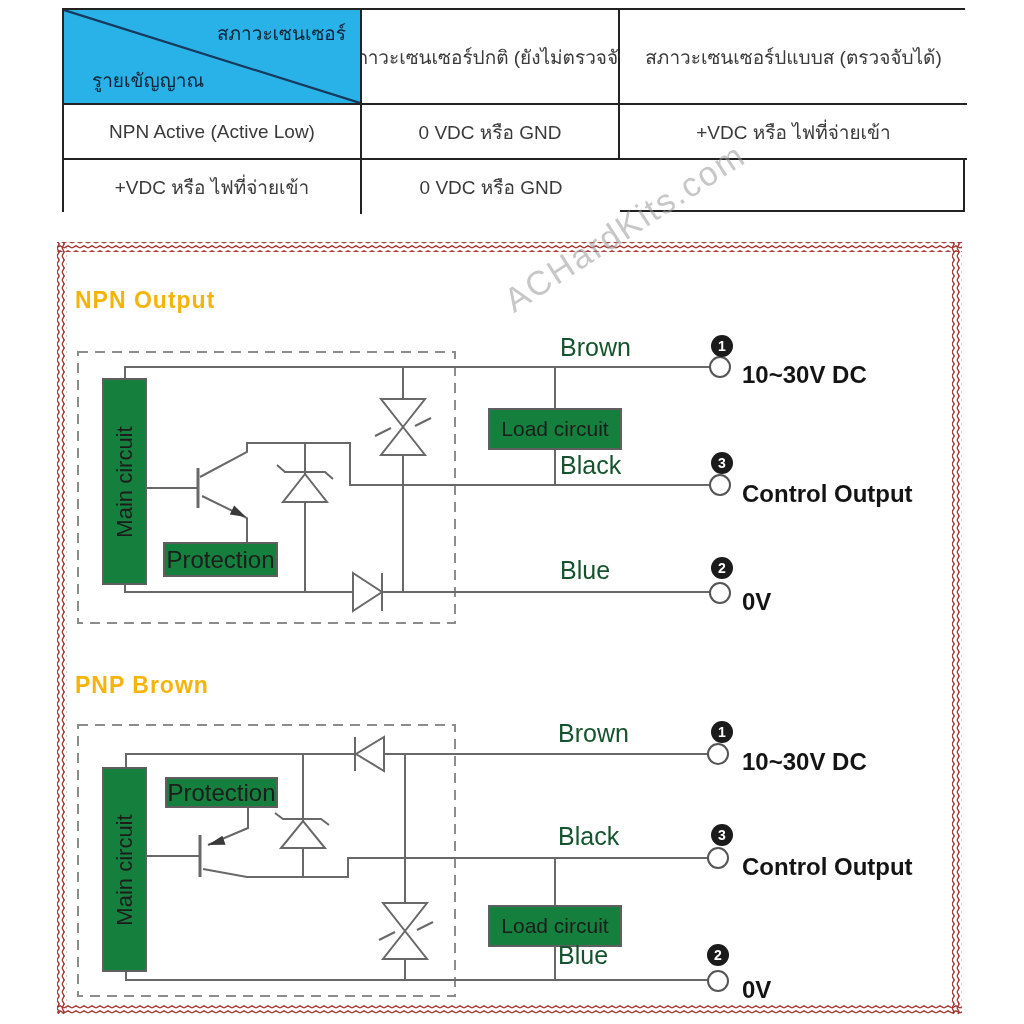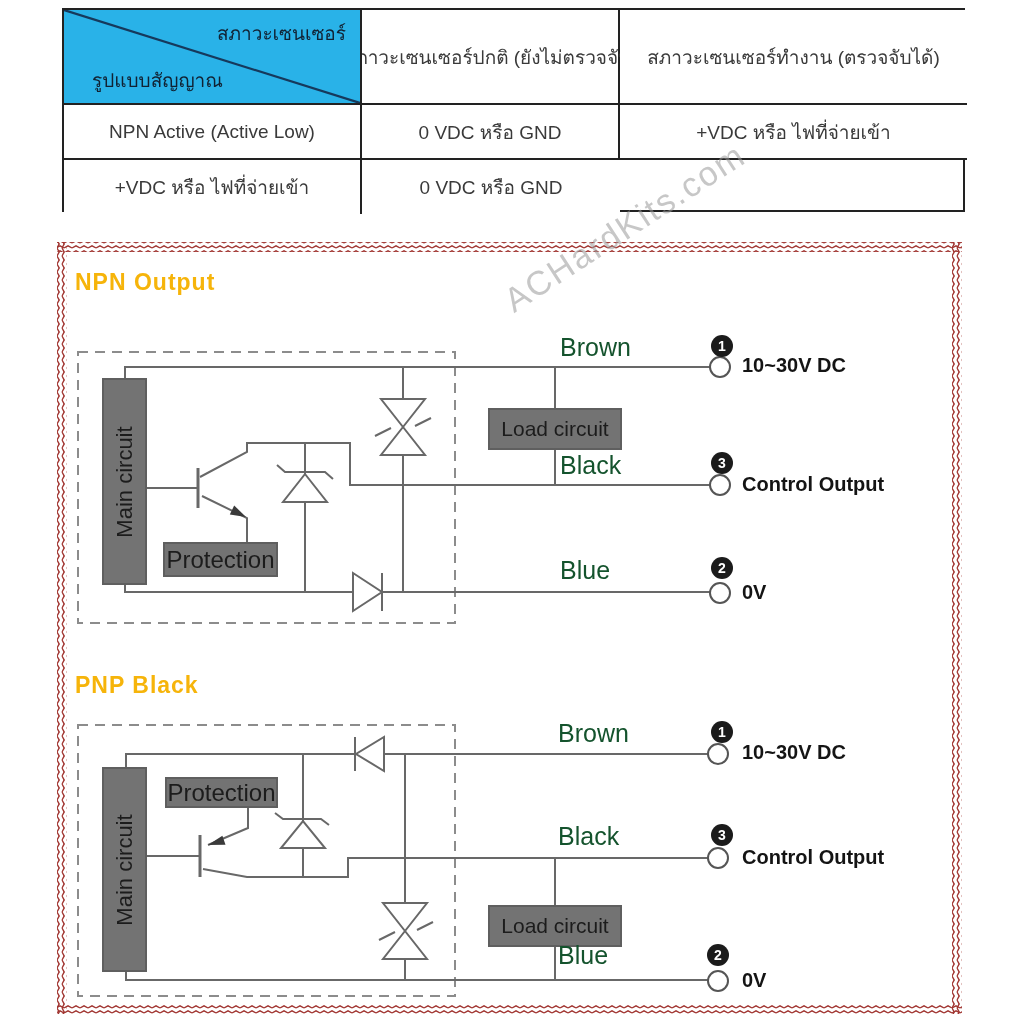--- a/index.html
+++ b/index.html
@@ -21,45 +21,45 @@
   .corner .lbl.bot{left:28px;bottom:8px;}
 
   
   .wm{position:absolute;left:475px;top:208px;width:300px;height:40px;z-index:3;
     transform:rotate(-33deg);color:#9a9a9a;opacity:.55;font-size:34px;letter-spacing:2px;
     text-align:center;pointer-events:none;}
 
   
   .sec-title{position:absolute;z-index:2;font-size:23px;font-weight:bold;color:#f6b40a;letter-spacing:1px;white-space:nowrap;}
   .wire-name{position:absolute;z-index:2;width:140px;text-align:left;font-size:25px;color:#14532d;white-space:nowrap;}
-  .wire-desc{position:absolute;z-index:2;font-size:20px;font-weight:bold;color:#141414;white-space:nowrap;}
+  .wire-desc{position:absolute;z-index:2;font-size:24px;font-weight:bold;color:#141414;white-space:nowrap;margin-top:7px;}
   .badge{position:absolute;z-index:2;width:22px;height:22px;border-radius:50%;background:#1b1b1b;
     color:#fff;font-size:14px;font-weight:bold;display:flex;align-items:center;justify-content:center;}
-  .cbox{position:absolute;z-index:2;background:#737373;border:2px solid #5f5f5f;box-sizing:border-box;
+  .cbox{position:absolute;z-index:2;background:#15803d;border:2px solid #5f5f5f;box-sizing:border-box;
     display:flex;align-items:center;justify-content:center;color:#1c1c1c;}
   .cbox.load{font-size:21px;}
   .cbox.prot{font-size:24px;}
   .cbox.main span{transform:rotate(-90deg);white-space:nowrap;font-size:22px;}
   .gfx{position:absolute;left:0;top:0;z-index:0;}
 </style>
 </head>
 <body>
 
 <div class="page">
 
   <div class="sensor-table">
     <div class="cell br bb corner">
       <svg viewBox="0 0 296 93" preserveAspectRatio="none">
         <line x1="0" y1="0" x2="296" y2="93" stroke="#16395c" stroke-width="2.2"></line>
       </svg>
       <span class="lbl top">สภาวะเซนเซอร์</span>
-      <span class="lbl bot">รูปแบบสัญญาณ</span>
+      <span class="lbl bot">รูายเขัญญาณ</span>
     </div>
     <div class="cell br bb">สภาวะเซนเซอร์ปกติ (ยังไม่ตรวจจับ)</div>
-    <div class="cell bb">สภาวะเซนเซอร์ทำงาน (ตรวจจับได้)</div>
+    <div class="cell bb">สภาวะเซนเซอร์ปแบบส (ตรวจจับได้)</div>
 
     <div class="cell br bb">NPN Active (Active Low)</div>
     <div class="cell br bb">0 VDC หรือ GND</div>
     <div class="cell bb">+VDC หรือ ไฟที่จ่ายเข้า</div>
 
     <div class="cell br">+VDC หรือ ไฟที่จ่ายเข้า</div>
     <div class="cell">0 VDC หรือ GND</div>
   </div>
 
   <div class="wm">ACHardKits.com</div>
@@ -139,40 +139,40 @@
       <path d="M203,869 L247,877 H348 V858 H708"></path>
 
       <path d="M555,858 V905 M555,947 V980"></path>
 
       <circle cx="718" cy="754" r="10" fill="#fff" stroke="#555"></circle>
       <circle cx="718" cy="858" r="10" fill="#fff" stroke="#555"></circle>
       <circle cx="718" cy="981" r="10" fill="#fff" stroke="#555"></circle>
     </g>
   </svg>
 
-  <div class="sec-title" style="left:75px;top:269px;">NPN Output</div>
+  <div class="sec-title" style="left:75px;top:287px;">NPN Output</div>
   <div class="cbox main" style="left:102px;top:378px;width:45px;height:207px;">
     <span>Main circuit</span>
   </div>
   <div class="cbox prot" style="left:163px;top:542px;width:115px;height:35px;">Protection</div>
   <div class="cbox load" style="left:488px;top:408px;width:134px;height:42px;">Load circuit</div>
 
   <div class="wire-name" style="left:560px;top:333px;">Brown</div>
   <div class="badge" style="left:711px;top:335px;">1</div>
   <div class="wire-desc" style="left:742px;top:354px;">10~30V DC</div>
 
   <div class="wire-name" style="left:560px;top:451px;">Black</div>
   <div class="badge" style="left:711px;top:452px;">3</div>
   <div class="wire-desc" style="left:742px;top:473px;">Control Output</div>
 
   <div class="wire-name" style="left:560px;top:556px;">Blue</div>
   <div class="badge" style="left:711px;top:557px;">2</div>
   <div class="wire-desc" style="left:742px;top:581px;">0V</div>
 
-  <div class="sec-title" style="left:75px;top:672px;">PNP Black</div>
+  <div class="sec-title" style="left:75px;top:672px;">PNP Brown</div>
   <div class="cbox main" style="left:102px;top:767px;width:45px;height:205px;">
     <span>Main circuit</span>
   </div>
   <div class="cbox prot" style="left:165px;top:777px;width:113px;height:31px;">Protection</div>
   <div class="cbox load" style="left:488px;top:905px;width:134px;height:42px;">Load circuit</div>
 
   <div class="wire-name" style="left:558px;top:719px;">Brown</div>
   <div class="badge" style="left:711px;top:721px;">1</div>
   <div class="wire-desc" style="left:742px;top:741px;">10~30V DC</div>
 

